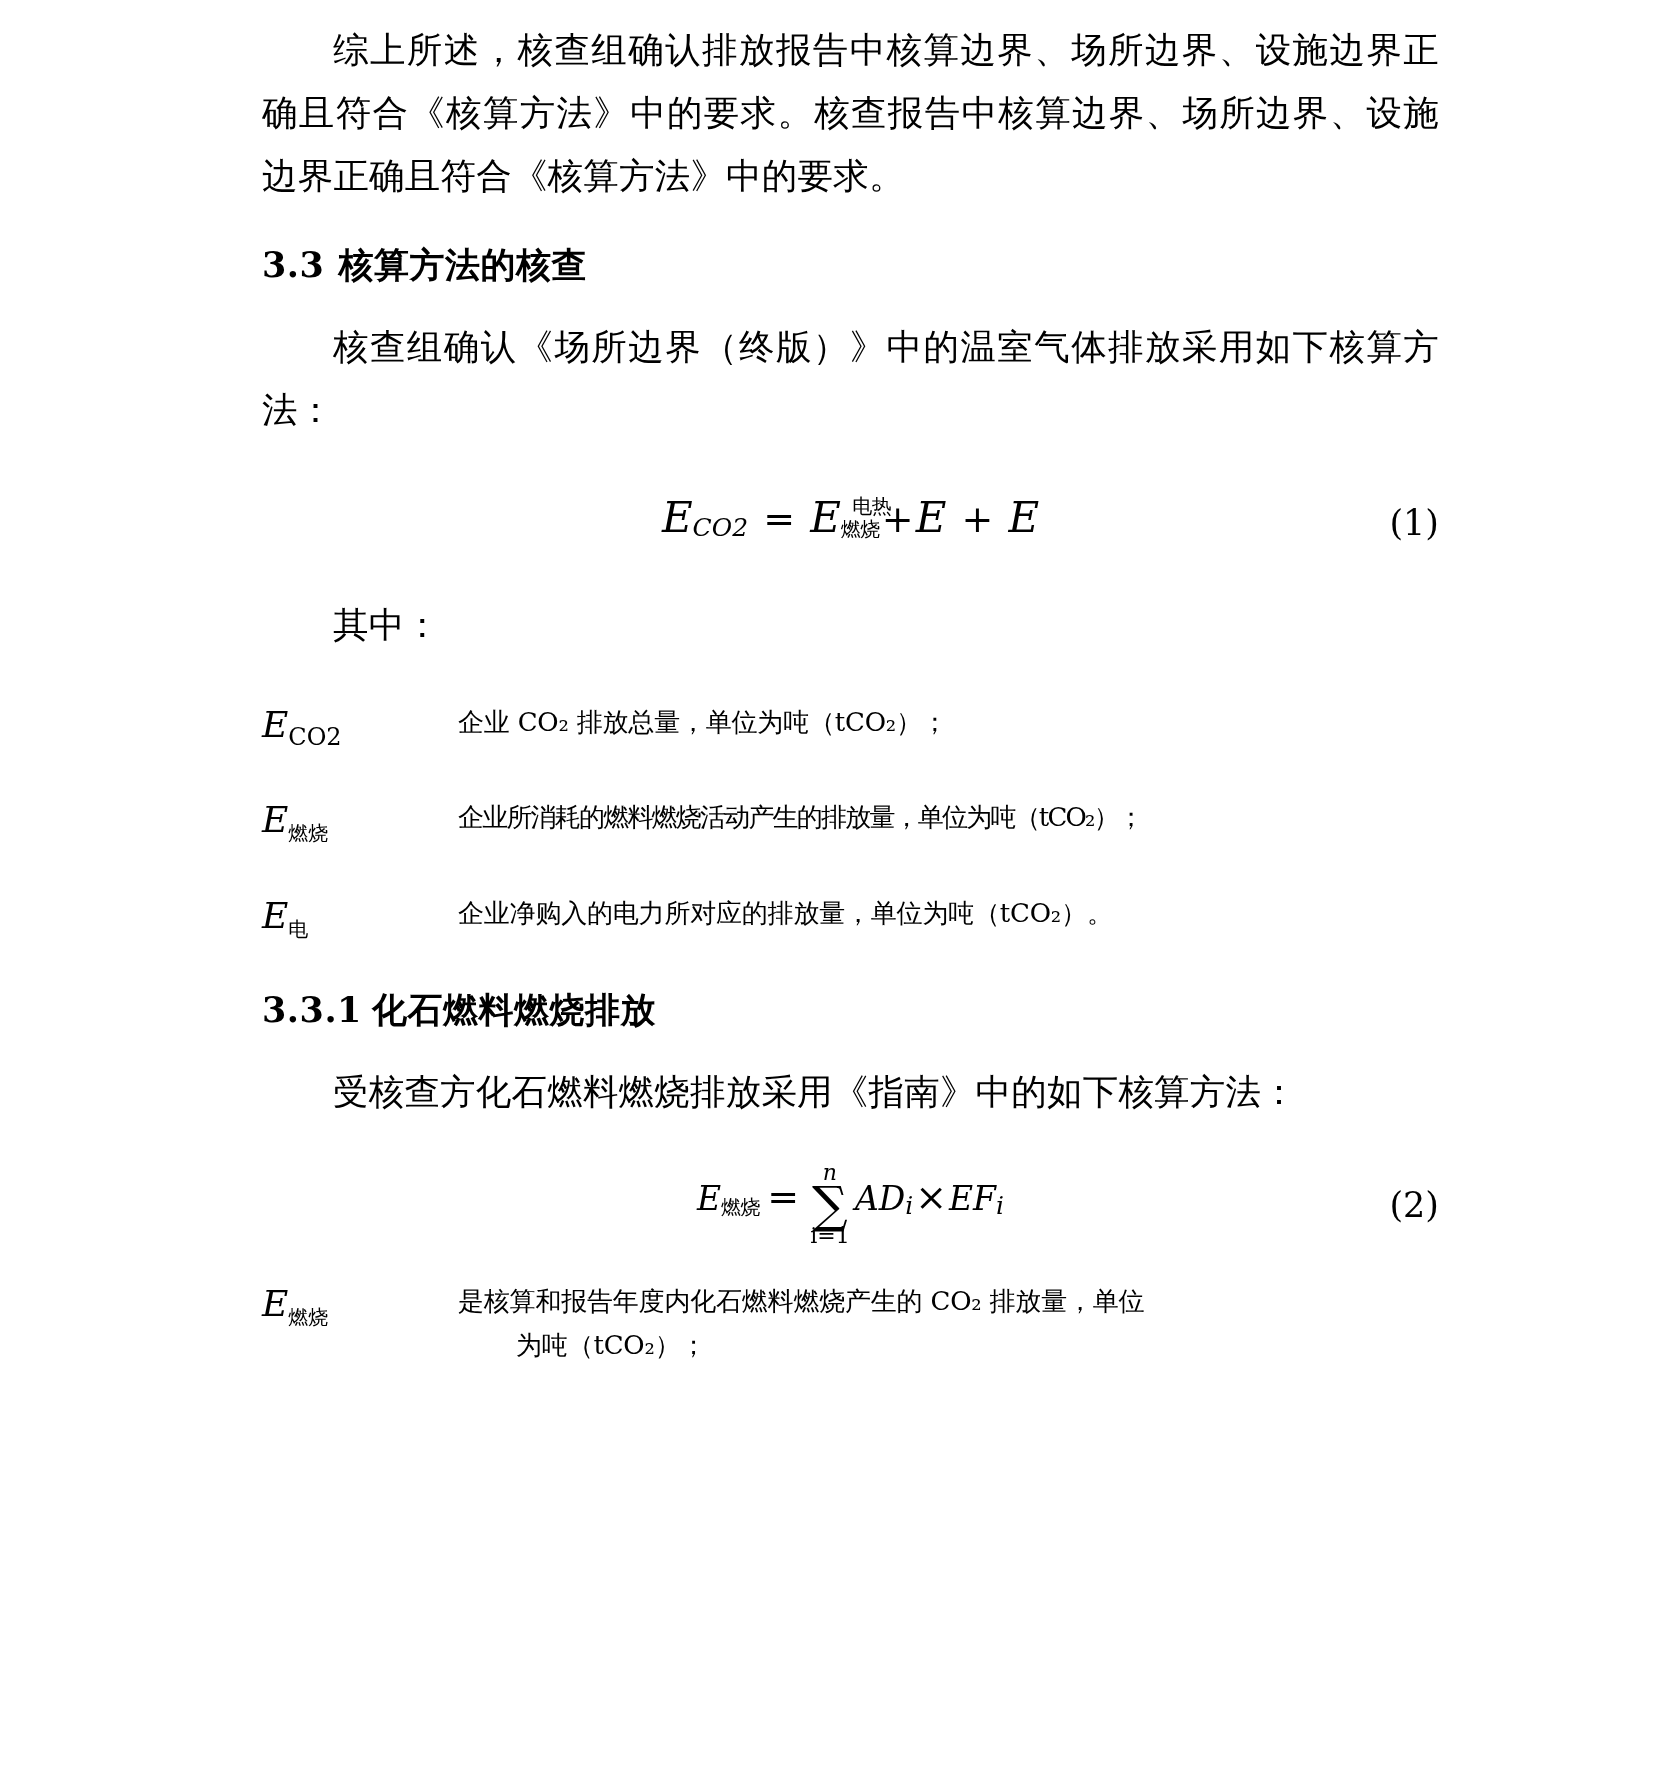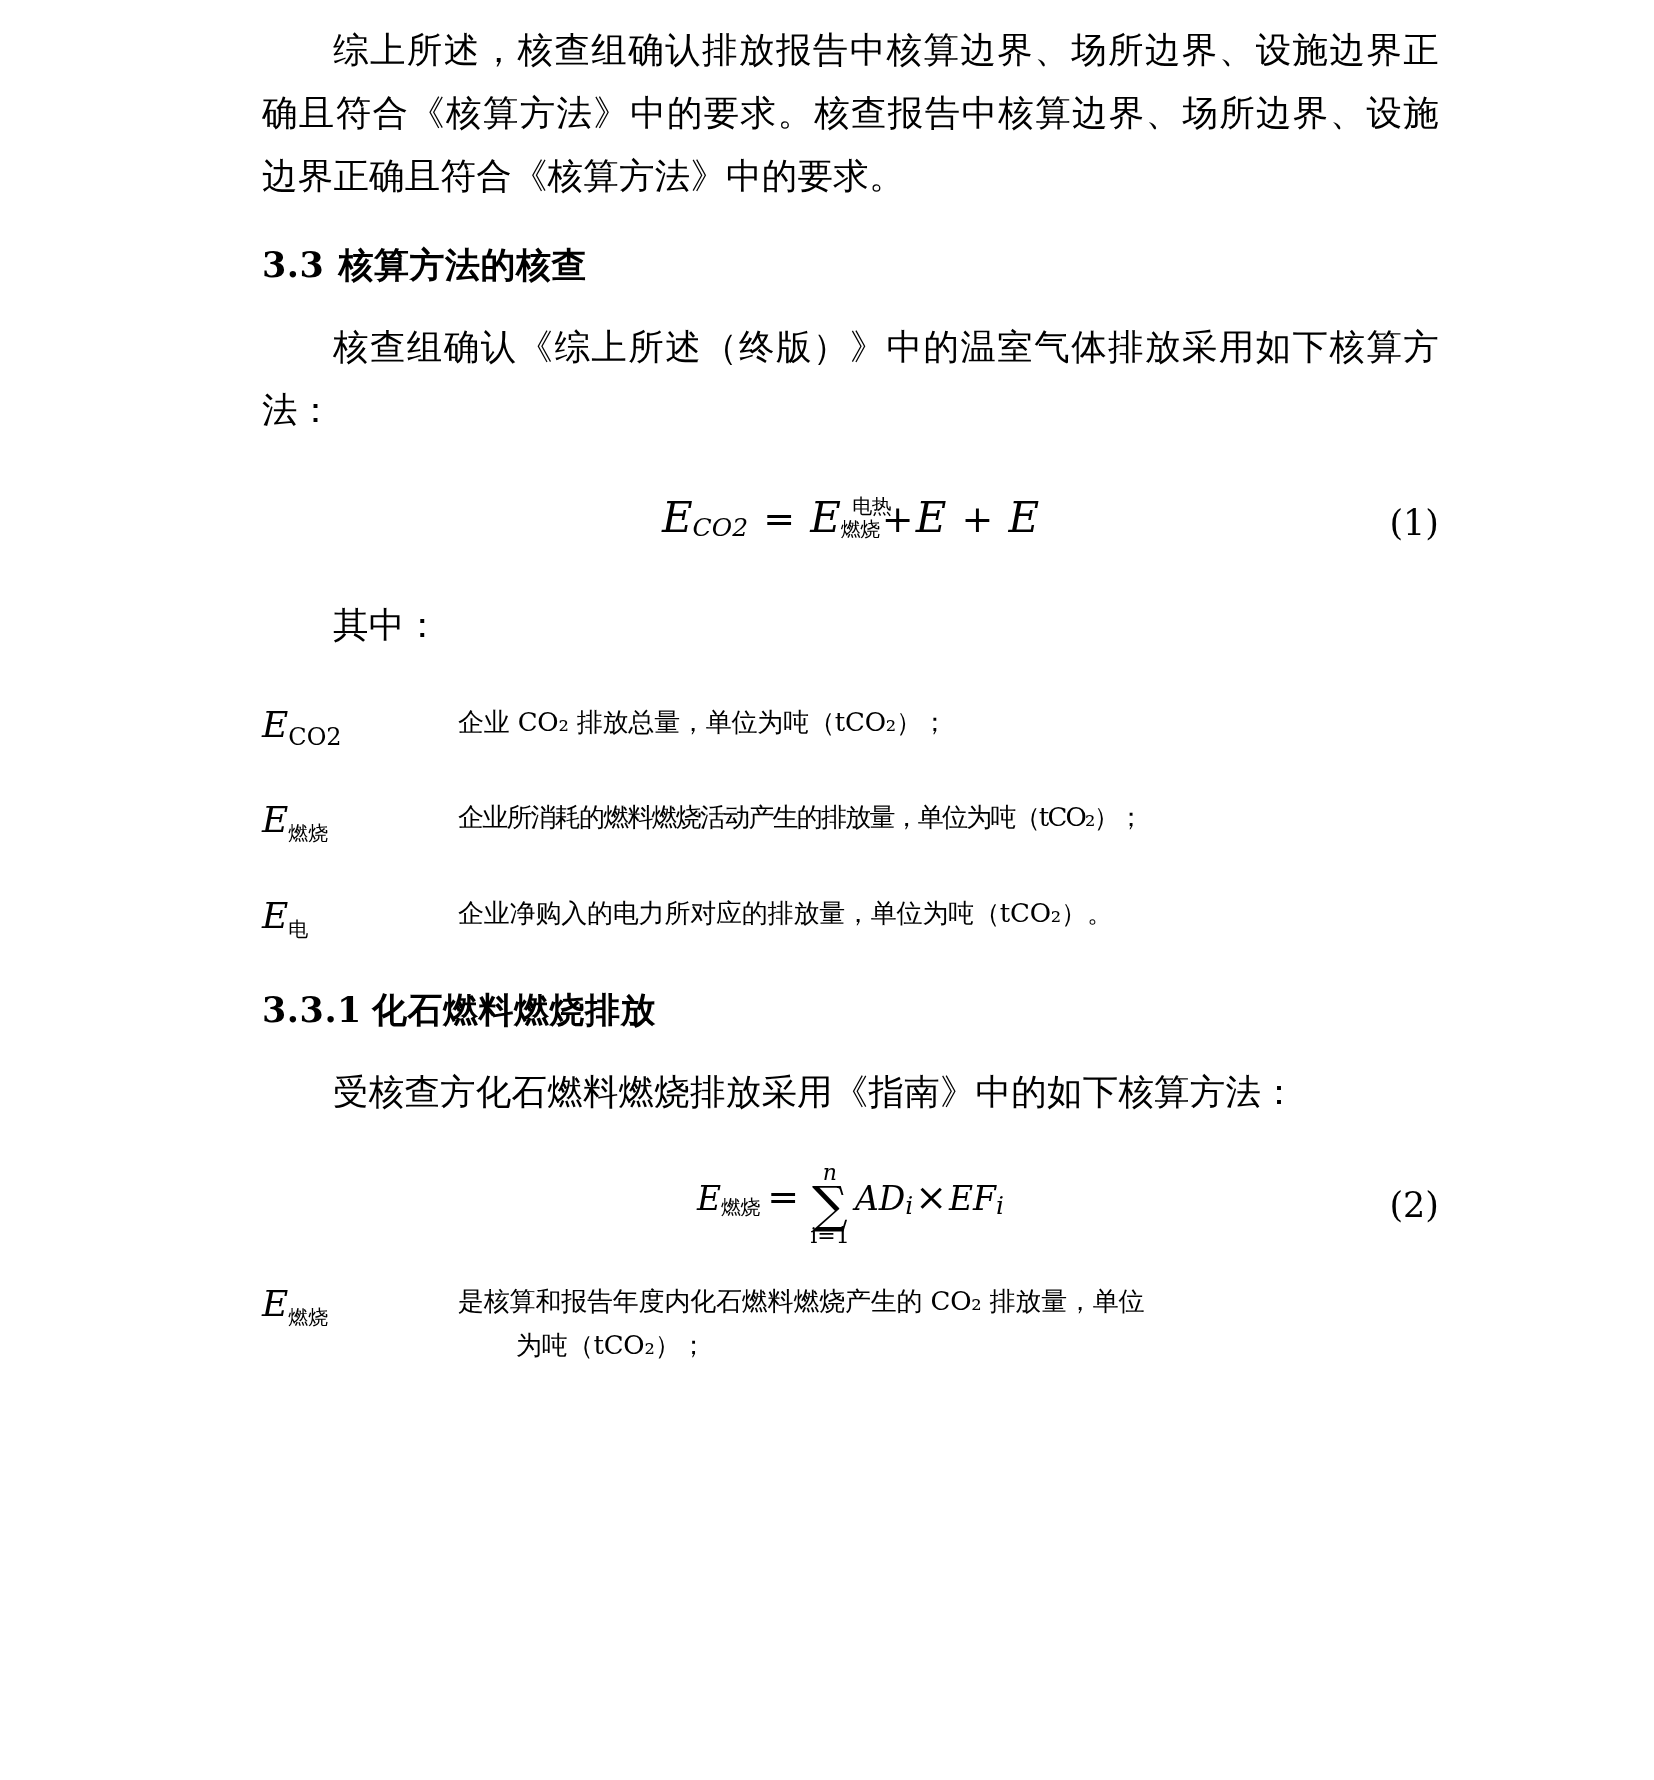--- a/index.html
+++ b/index.html
@@ -191,21 +191,21 @@
 <div class="page">
 
   <p class="para indent">综上所述，核查组确认排放报告中核算边界、场所边界、设施边界正确且符合《核算方法》中的要求。核查报告中核算边界、场所边界、设施边界正确且符合《核算方法》中的要求。</p>
 
   <h2 class="h2">
     <span class="num">3.3</span><span>核算方法的核查</span>
   </h2>
 
   <div class="spacer-sm"></div>
 
-  <p class="para indent">核查组确认《综上所述（终版）》中的温室气体排放采用如下核算方法：</p>
+  <p class="para indent">核查组确认《场所边界（终版）》中的温室气体排放采用如下核算方法：</p>
 
   <div class="eq-row">
     <div class="eq-body">
       <span class="ital">E</span><span class="sub-it">CO2</span>
       <span class="op">=</span>
       <span class="overlap-wrap">
         <span class="overlap-a"><span class="ital">E</span><span class="sub-cn">燃烧</span></span><span class="op-tight">+</span><span class="ital">E</span>
         <span class="overlap-b"><span class="sub-cn">电热</span></span>
       </span>
       <span class="op">+</span>

